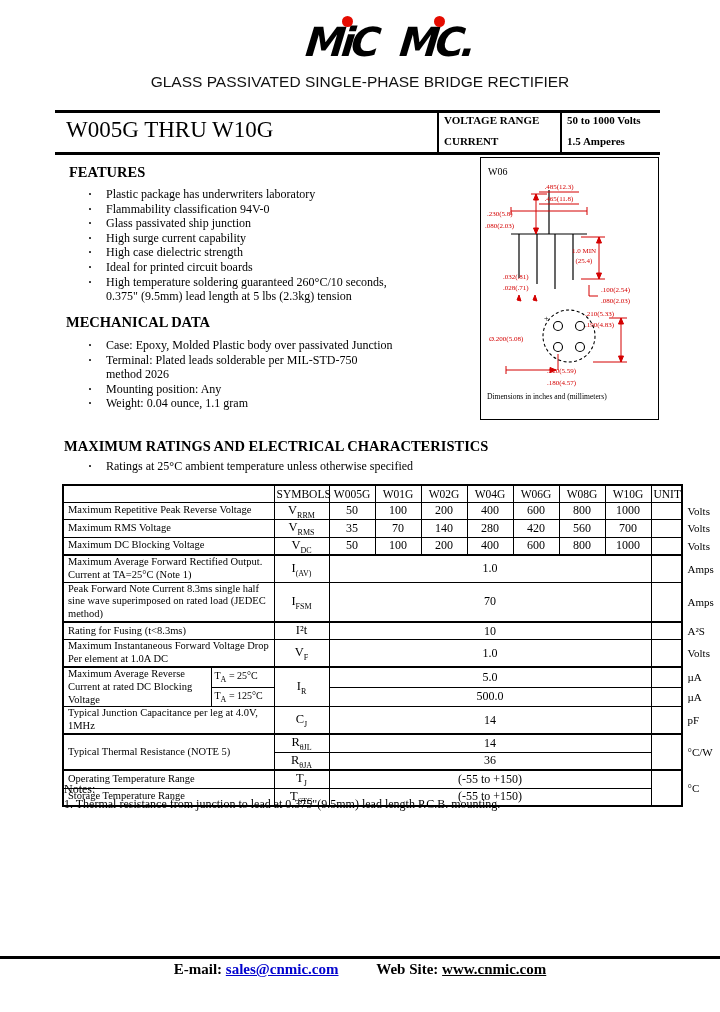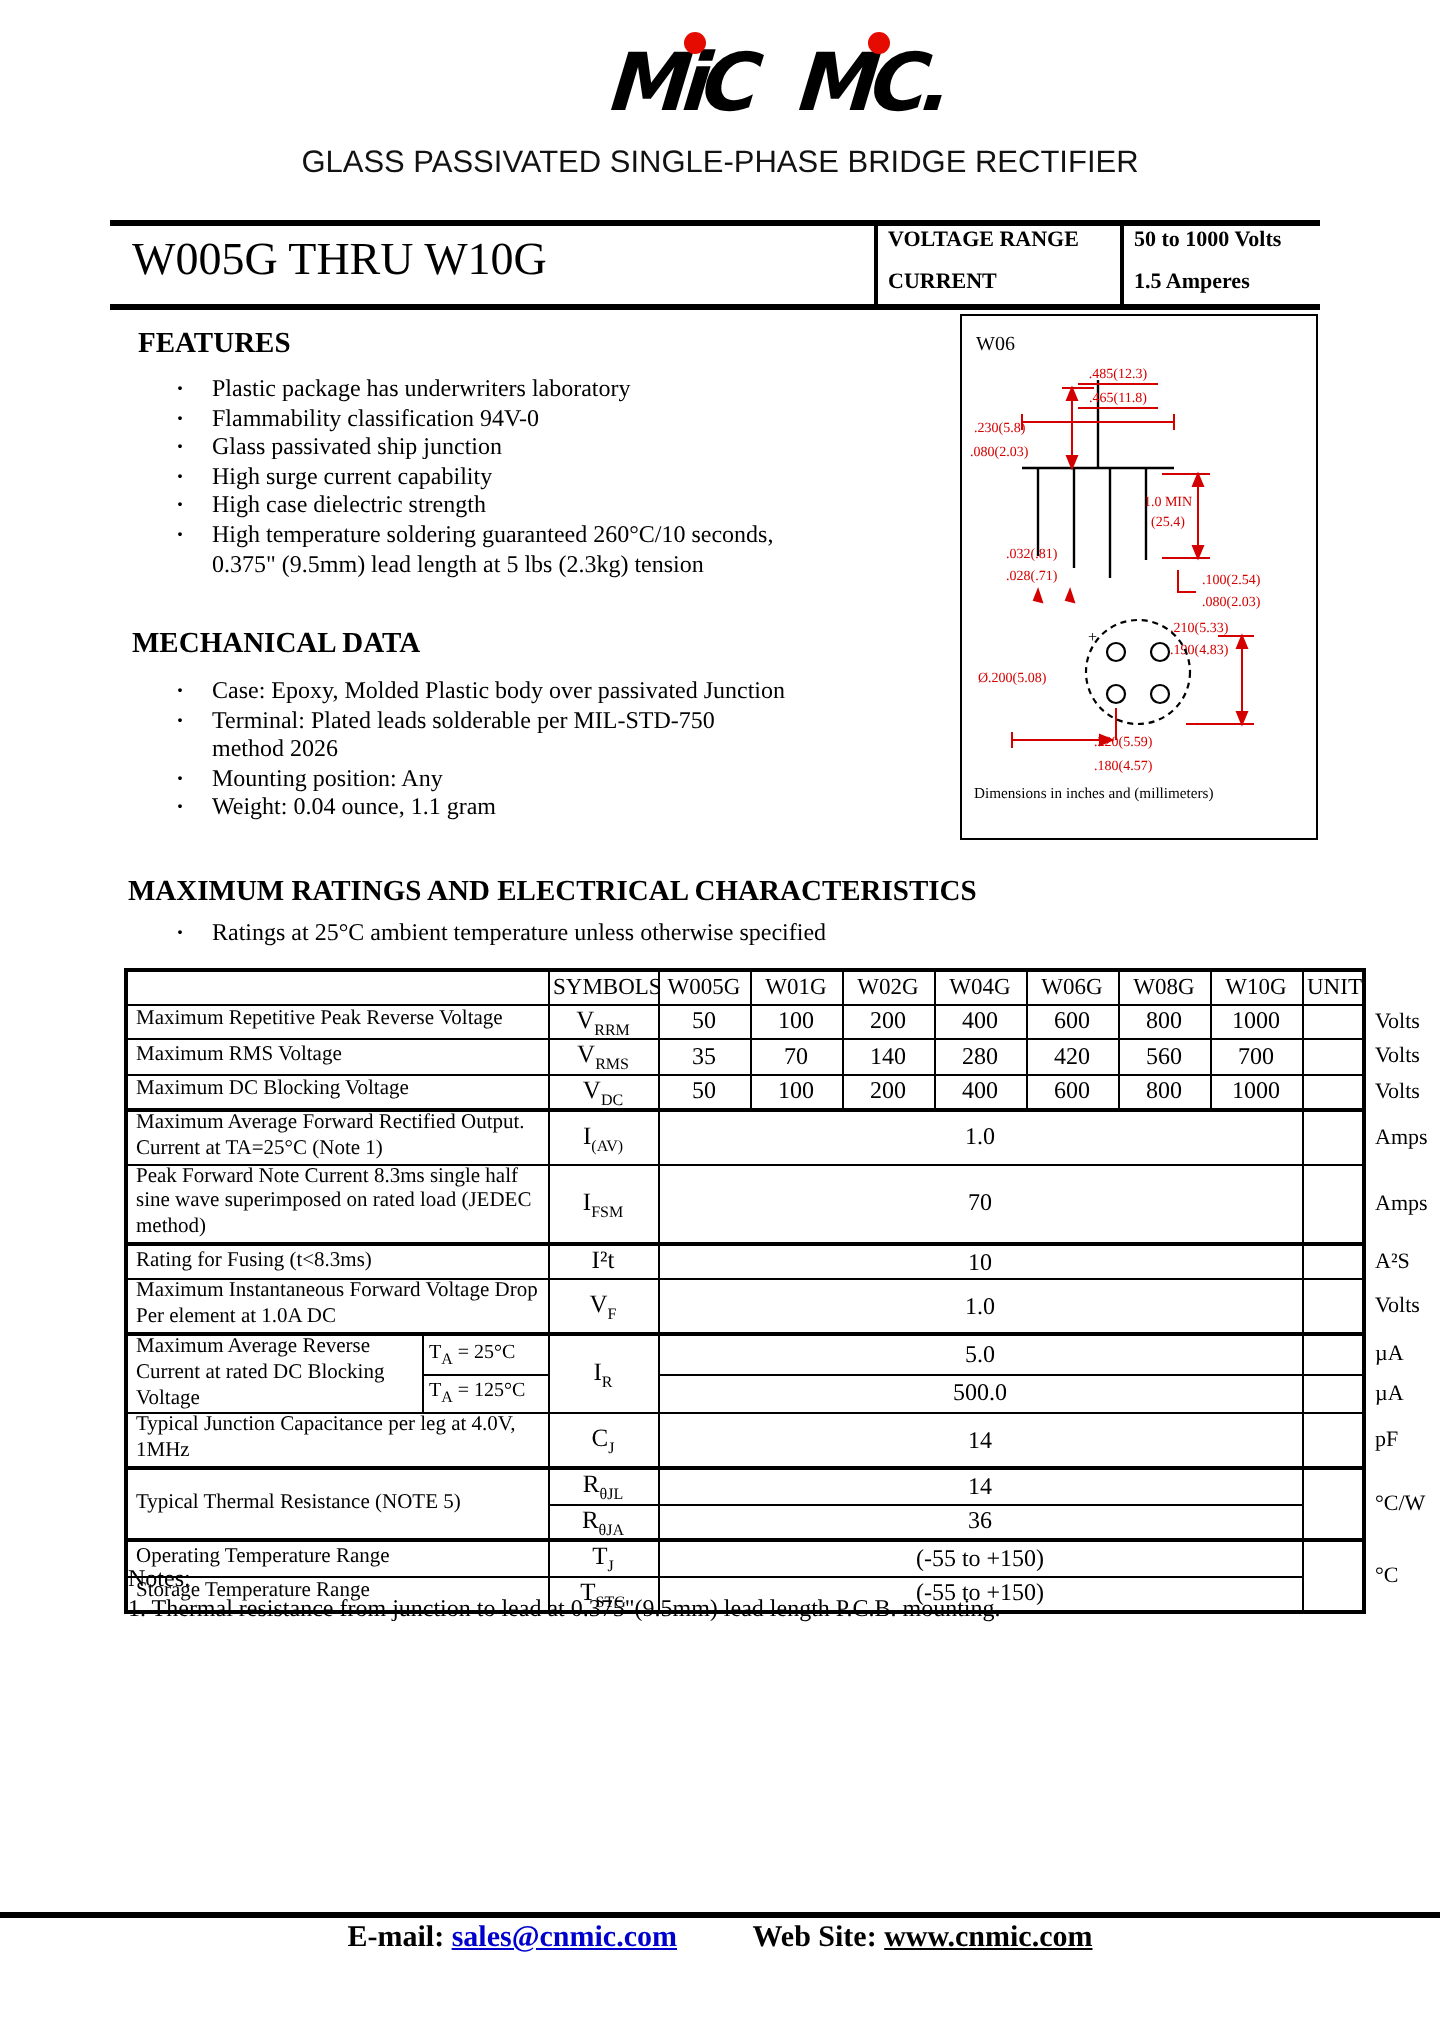--- a/index.html
+++ b/index.html
@@ -82,20 +82,21 @@
   <div class="spec-label" style="top:135px;">CURRENT</div>
   <div class="spec-value" style="top:135px;">1.5 Amperes</div>
 
   <div class="sec-h" style="left:56px;top:164px;margin-left:13px;">FEATURES</div>
   <ul class="blist" style="top:187px;">
     <li>Plastic package has underwriters laboratory</li>
     <li>Flammability classification 94V-0</li>
     <li>Glass passivated ship junction</li>
     <li>High surge current capability</li>
     <li>High case dielectric strength</li>
+    <li>Ideal for printed circuit boards</li>
     <li>High temperature soldering guaranteed 260°C/10 seconds,</li>
     <li class="cont">0.375" (9.5mm) lead length at 5 lbs (2.3kg) tension</li>
   </ul>
 
   <div class="sec-h" style="left:66px;top:314px;">MECHANICAL DATA</div>
   <ul class="blist" style="top:338px;">
     <li>Case: Epoxy, Molded Plastic body over passivated Junction</li>
     <li>Terminal: Plated leads solderable per MIL-STD-750</li>
     <li class="cont">method 2026</li>
     <li>Mounting position: Any</li>

